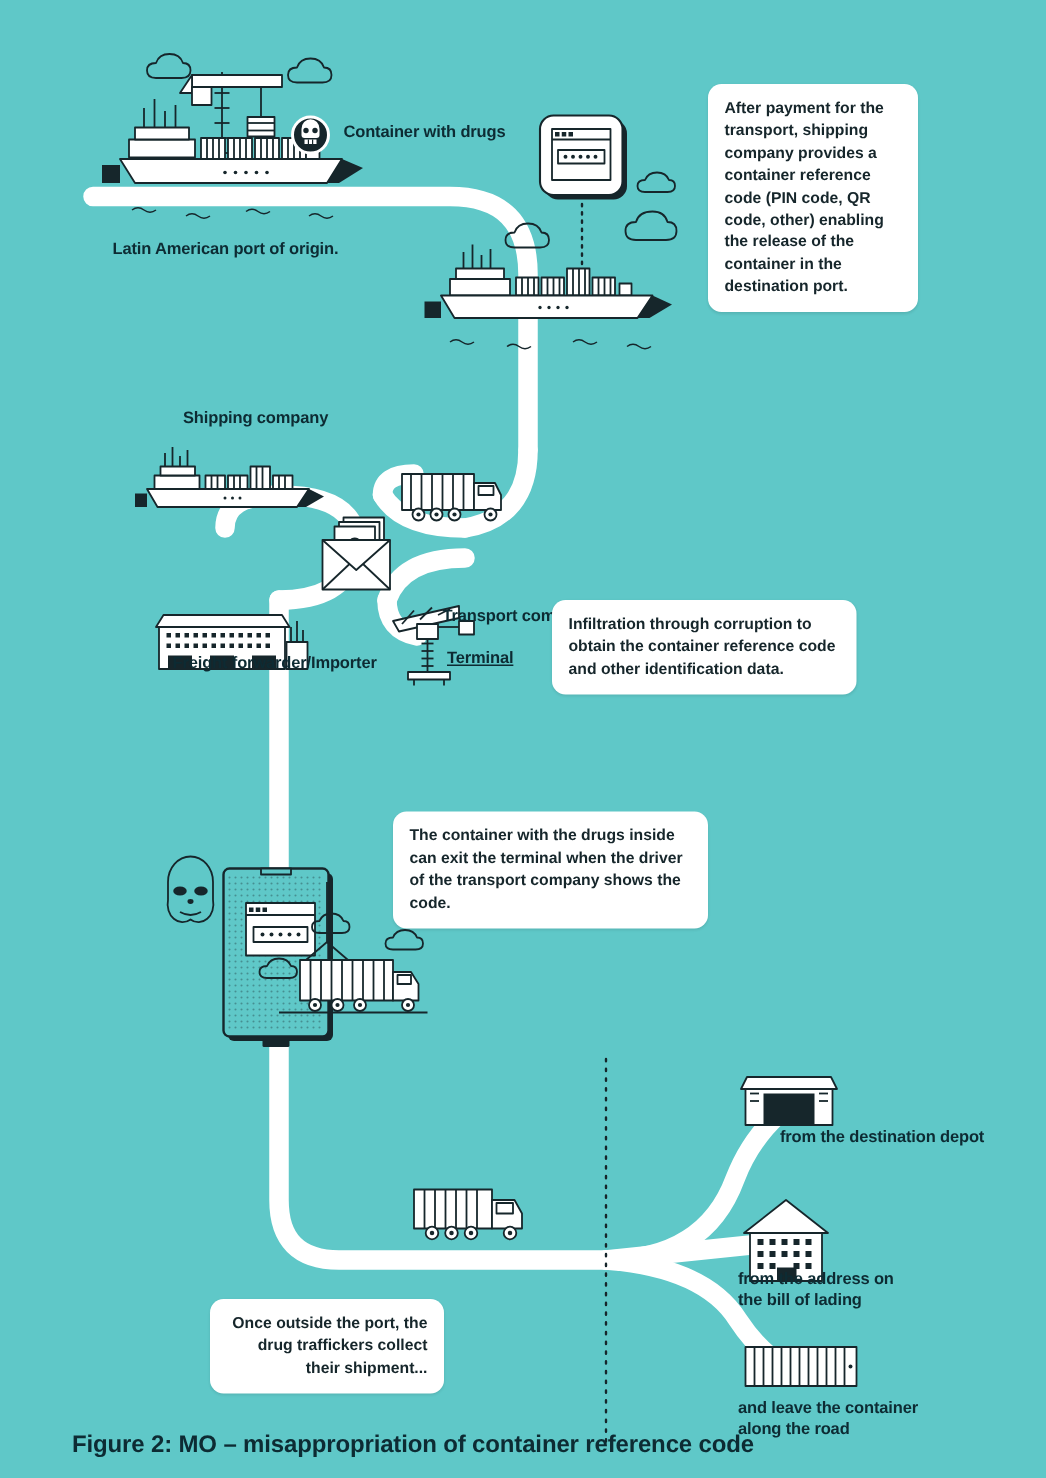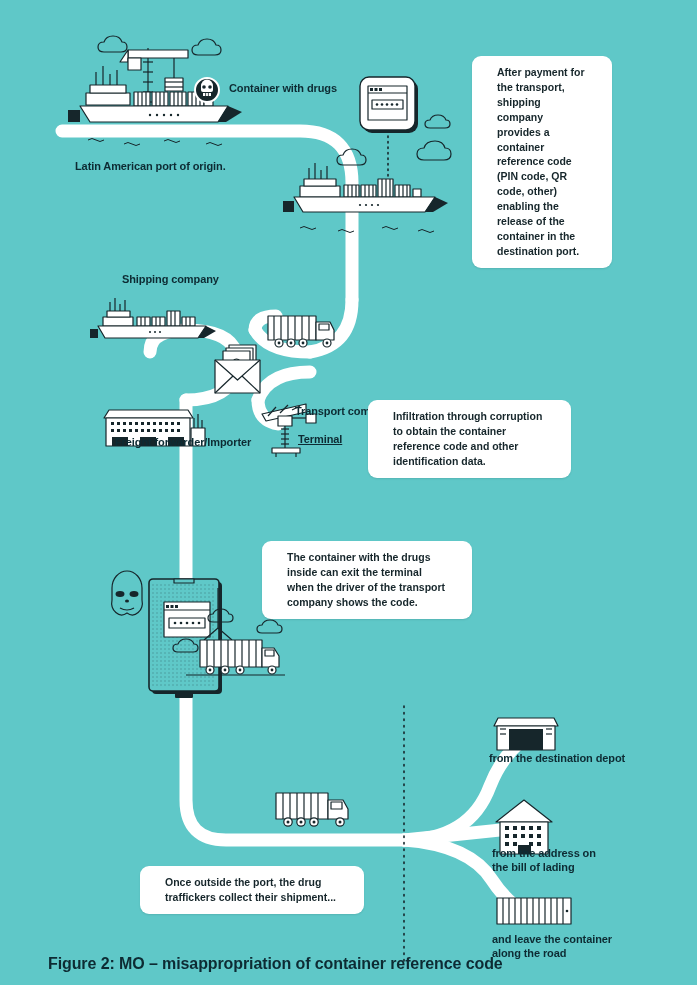--- a/index.html
+++ b/index.html
@@ -28,21 +28,21 @@
 
   .callout{
     position:absolute;
     background:#ffffff;
     border-radius:9px;
     color:#16262b;
     font-family:"Liberation Sans", sans-serif;
     font-weight:600;
     font-size:10.5px;
     line-height:1.42;
-    padding:9px 25px;
+    padding:9px 11px;
     box-sizing:border-box;
     box-shadow:0 1px 2px rgba(0,0,0,.10);
   }
 
   .caption{
     position:absolute;
     left:48px;top:955px;
     color:#0d2b33;
     font-family:"Liberation Sans", sans-serif;
     font-weight:700;
@@ -487,31 +487,31 @@
   <div class="lbl" style="left:75px;top:160px;">Latin American port of origin.</div>
 
   <div class="lbl" style="left:122px;top:273px;">Shipping company</div>
 
   <div class="lbl" style="left:295px;top:357px;margin-top:48px;">Transport company</div>
 
   <div class="lbl" style="left:298px;top:433px;text-decoration:underline;">Terminal</div>
 
   <div class="lbl" style="left:115px;top:436px;">Freight forwarder/Importer</div>
 
-  <div class="lbl" style="left:489px;top:752px;">from the destination depot</div>
+  <div class="lbl" style="left:520px;top:752px;">from the destination depot</div>
 
   <div class="lbl wrap" style="left:492px;top:847px;width:150px;white-space:pre-line;">from the address on
 the bill of lading</div>
 
   <div class="lbl wrap" style="left:492px;top:933px;width:160px;white-space:pre-line;">and leave the container
 along the road</div>
 
   <div class="callout" style="left:472px;top:56px;width:140px;">After payment for the transport, shipping company provides a container reference code (PIN code, QR code, other) enabling the release of the container in the destination port.</div>
 
   <div class="callout" style="left:368px;top:400px;width:203px;">Infiltration through corruption to obtain the container reference code and other identification data.</div>
 
   <div class="callout" style="left:262px;top:541px;width:210px;">The container with the drugs inside can exit the terminal when the driver of the transport company shows the code.</div>
 
-  <div class="callout" style="left:140px;top:866px;width:224px;">Once outside the port, the drug traffickers collect their shipment...</div>
+  <div class="callout" style="left:140px;top:866px;width:156px;text-align:right;">Once outside the port, the drug traffickers collect their shipment...</div>
 
   <div class="caption">Figure 2: MO – misappropriation of container reference code</div>
 
 </div>
 
 </body></html>

